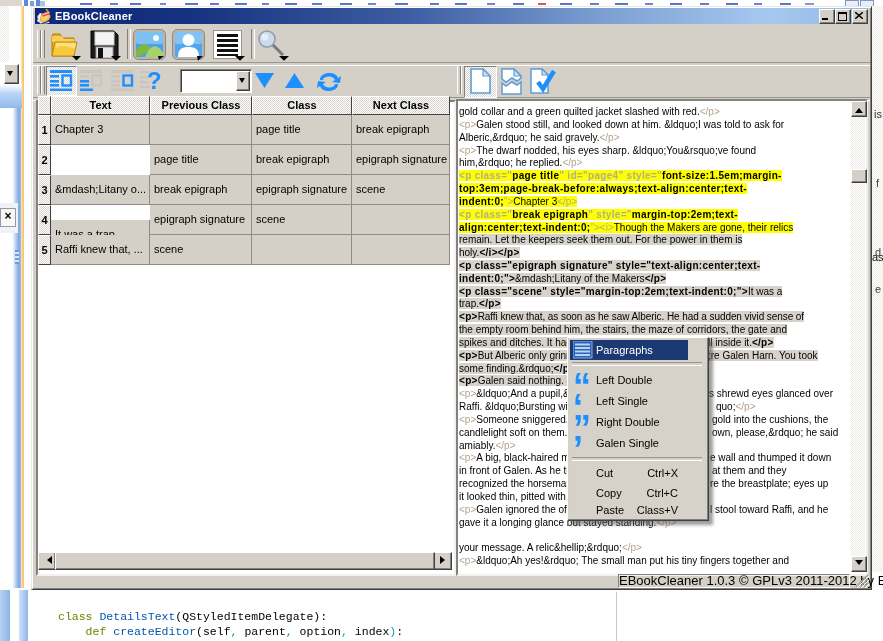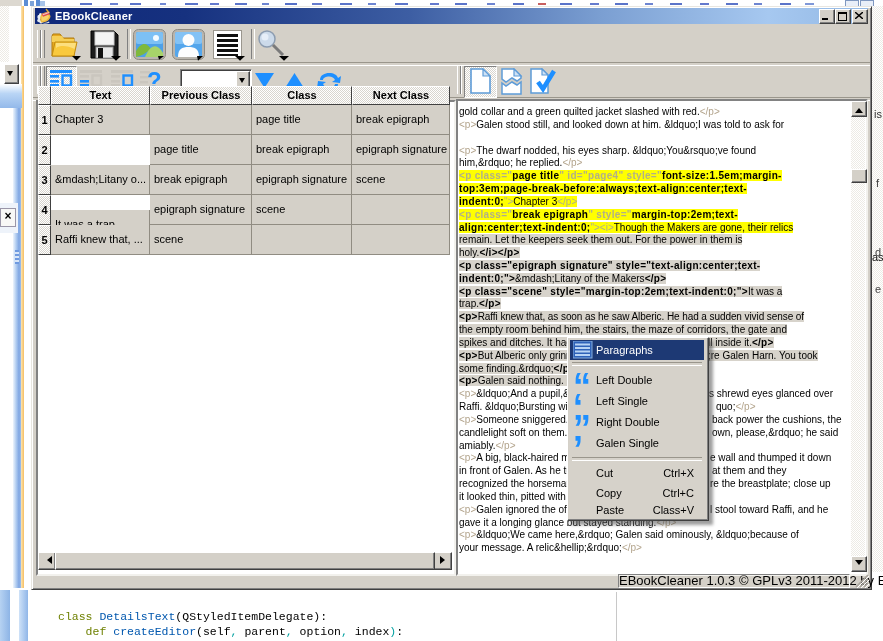--- a/index.html
+++ b/index.html
@@ -32,21 +32,21 @@
   font-weight:bold;font-size:11px;text-align:center;}
 .cell{position:absolute;background:#d4d0c8;font-size:11px;
   border-right:1px solid #908c82;border-bottom:1px solid #908c82;
   padding-left:4px;overflow:hidden;white-space:nowrap;}
 
 #menu{position:absolute;left:567px;top:337px;width:140px;height:182px;background:#d6d2ca;
   border-top:1px solid #fff;border-left:1px solid #fff;
   border-right:1px solid #404040;border-bottom:1px solid #404040;
   box-shadow:inset -1px -1px 0 #808080, inset 1px 1px 0 #d4d0c8, 4px 4px 3px rgba(80,80,80,0.55);
   font-size:11px;z-index:50;}
-.mi{position:absolute;left:2px;width:134px;height:20px;color:#000;}
+.mi{position:absolute;left:2px;width:118px;height:20px;color:#000;}
 .mi .txt{position:absolute;left:26px;top:4px;}
 .mi .sc{position:absolute;right:10px;top:4px;}
 .msep{position:absolute;left:4px;width:130px;height:2px;
   border-top:1px solid #9a968c;border-bottom:1px solid #fff;}
 .qi{position:absolute;left:3px;font-size:36px;font-weight:bold;color:#1e8fff;
   font-family:"Liberation Sans";line-height:30px;letter-spacing:-2px;}
 </style>
 </head>
 <body>
 
@@ -261,21 +261,21 @@
 </svg>
 
 <div class="abs" style="left:37px;top:66px;width:2px;height:28px;border-left:1px solid #fff;border-right:1px solid #808080;"></div>
 <div class="abs" style="left:41px;top:66px;width:2px;height:28px;border-left:1px solid #fff;border-right:1px solid #808080;"></div>
 <div class="abs" style="left:457px;top:66px;width:2px;height:28px;border-left:1px solid #fff;border-right:1px solid #808080;"></div>
 <div class="abs" style="left:461px;top:66px;width:2px;height:28px;border-left:1px solid #fff;border-right:1px solid #808080;"></div>
 
 <div class="abs" style="left:36px;top:100px;width:416px;height:472px;background:#fff;
   border-top:2px solid #828282;border-left:2px solid #828282;
   border-right:2px solid #f2f1ed;border-bottom:2px solid #f2f1ed;"></div>
-<div id="table" class="abs" style="left:38px;top:86px;width:412px;height:452px;overflow:hidden;">
+<div id="table" class="abs" style="left:38px;top:96px;width:412px;height:452px;overflow:hidden;">
 <div class="hc" style="left:0px;top:0px;width:11px;height:17px;line-height:16px;"></div>
 <div class="hc" style="left:13px;top:0px;width:97px;height:17px;line-height:16px;">Text</div>
 <div class="hc" style="left:112px;top:0px;width:100px;height:17px;line-height:16px;">Previous Class</div>
 <div class="hc" style="left:214px;top:0px;width:98px;height:17px;line-height:16px;">Class</div>
 <div class="hc" style="left:314px;top:0px;width:96px;height:17px;line-height:16px;">Next Class</div>
 <div class="hc" style="left:0px;top:19px;width:11px;height:28px;line-height:28px;">1</div>
 <div class="cell" style="left:13px;top:19px;width:94px;height:29px;line-height:29px;">Chapter 3</div>
 <div class="cell" style="left:112px;top:19px;width:97px;height:29px;line-height:29px;"></div>
 <div class="cell" style="left:214px;top:19px;width:95px;height:29px;line-height:29px;">page title</div>
 <div class="cell" style="left:314px;top:19px;width:93px;height:29px;line-height:29px;">break epigraph</div>
@@ -306,20 +306,21 @@
 <div class="abs face raised" style="left:434px;top:552px;width:16px;height:16px;"></div>
 <div class="abs" style="left:440px;top:556px;width:0;height:0;border:4px solid transparent;border-left:5px solid #000;"></div>
 <div class="abs face raised" style="left:55px;top:552px;width:378px;height:16px;"></div>
 
 <div class="abs" style="left:456px;top:99px;width:408px;height:473px;background:#fff;
   border-top:2px solid #828282;border-left:2px solid #828282;
   border-right:2px solid #f2f1ed;border-bottom:2px solid #f2f1ed;"></div>
 <div id="rt">
 <div class="l" style="top:5.0px;">gold collar and a green quilted jacket slashed with red.<span class="t">&lt;/p&gt;</span></div>
 <div class="l" style="top:17.8px;"><span class="t">&lt;p&gt;</span>Galen stood still, and looked down at him. &amp;ldquo;I was told to ask for</div>
+<div class="l" style="top:30.7px;">Alberic,&amp;rdquo; he said gravely.<span class="t">&lt;/p&gt;</span></div>
 <div class="l" style="top:43.5px;"><span class="t">&lt;p&gt;</span>The dwarf nodded, his eyes sharp. &amp;ldquo;You&amp;rsquo;ve found</div>
 <div class="l" style="top:56.3px;">him,&amp;rdquo; he replied.<span class="t">&lt;/p&gt;</span></div>
 <div class="l" style="top:69.2px;"><span class="tyb y">&lt;p class="</span><span class="b y">page title</span><span class="tyb y">" id="page4" style="</span><span class="b y">font-size:1.5em;margin-</span></div>
 <div class="l" style="top:82.0px;"><span class="b y">top:3em;page-break-before:always;text-align:center;text-</span></div>
 <div class="l" style="top:94.8px;"><span class="b y">indent:0;</span><span class="ty y">"&gt;</span><span class="y">Chapter 3</span><span class="ty y">&lt;/p&gt;</span></div>
 <div class="l" style="top:107.6px;"><span class="tyb y">&lt;p class="</span><span class="b y">break epigraph</span><span class="tyb y">" style="</span><span class="b y">margin-top:2em;text-</span></div>
 <div class="l" style="top:120.5px;"><span class="b y">align:center;text-indent:0;</span><span class="ty y">"&gt;&lt;i&gt;</span><span class="y">Though the Makers are gone, their relics</span></div>
 <div class="l" style="top:133.3px;"><span class="g">remain. Let the keepers seek them out. For the power in them is</span></div>
 <div class="l" style="top:146.1px;"><span class="g">holy.</span><span class="b g">&lt;/i&gt;&lt;/p&gt;</span></div>
 <div class="l" style="top:159.0px;"><span class="b g">&lt;p class="epigraph signature" style="text-align:center;text-</span></div>
@@ -327,31 +328,31 @@
 <div class="l" style="top:184.6px;"><span class="b g">&lt;p class="scene" style="margin-top:2em;text-indent:0;"&gt;</span><span class="g">It was a</span></div>
 <div class="l" style="top:197.4px;"><span class="g">trap.</span><span class="b g">&lt;/p&gt;</span></div>
 <div class="l" style="top:210.3px;letter-spacing:-0.08px;"><span class="b g">&lt;p&gt;</span><span class="g">Raffi knew that, as soon as he saw Alberic. He had a sudden vivid sense of</span></div>
 <div class="l" style="top:223.1px;"><span class="g">the empty room behind him, the stairs, the maze of corridors, the gate and</span></div>
 <div class="l" style="top:235.9px;"><span class="g">spikes and ditches. It had only one entra</span><span class="r" style="left:249px;"><span class="g">ll inside it.</span><span class="b g">&lt;/p&gt;</span></span></div>
 <div class="l" style="top:248.8px;"><span class="b g">&lt;p&gt;</span><span class="g">But Alberic only grinned. &amp;ldquo;So. You&amp;rs</span><span class="r" style="left:249px;"><span class="g">;re Galen Harn. You took</span></span></div>
 <div class="l" style="top:261.6px;"><span class="g">some finding.&amp;rdquo;</span><span class="b g">&lt;/p&gt;</span></div>
 <div class="l" style="top:274.4px;"><span class="b g">&lt;p&gt;</span><span class="g">Galen said nothing. His sh</span></div>
 <div class="l" style="top:287.3px;"><span class="t">&lt;p&gt;</span>&amp;ldquo;And a pupil,&amp;rdquo; Alberic added. Hi<span class="r" style="left:250px;">s shrewd eyes glanced over</span></div>
 <div class="l" style="top:300.1px;">Raffi. &amp;ldquo;Bursting with energy.&amp;rd<span class="r" style="left:257px;">quo;<span class="t">&lt;/p&gt;</span></span></div>
-<div class="l" style="top:312.9px;"><span class="t">&lt;p&gt;</span>Someone sniggered. Alberic leaned<span class="r" style="left:253px;">back power the cushions, the</span></div>
+<div class="l" style="top:312.9px;"><span class="t">&lt;p&gt;</span>Someone sniggered. Alberic leaned<span class="r" style="left:253px;">gold into the cushions, the</span></div>
 <div class="l" style="top:325.8px;">candlelight soft on them. &amp;ldquo;Sit d<span class="r" style="left:253px;">own, please,&amp;rdquo; he said</span></div>
 <div class="l" style="top:338.6px;">amiably.<span class="t">&lt;/p&gt;</span></div>
 <div class="l" style="top:351.4px;"><span class="t">&lt;p&gt;</span>A big, black-haired man lifted a tabl<span class="r" style="left:251px;">e wall and thumped it down</span></div>
 <div class="l" style="top:364.2px;">in front of Galen. As he turned they saw<span class="r" style="left:253px;">at them and they</span></div>
-<div class="l" style="top:377.1px;">recognized the horseman. His armor bo<span class="r" style="left:251px;">re the breastplate; close up</span></div>
+<div class="l" style="top:377.1px;">recognized the horseman. His armor bo<span class="r" style="left:251px;">re the breastplate; eyes up</span></div>
 <div class="l" style="top:389.9px;">it looked thin, pitted with rust.</div>
 <div class="l" style="top:402.7px;"><span class="t">&lt;p&gt;</span>Galen ignored the offered smal<span class="r" style="left:251px;">l stool toward Raffi, and he</span></div>
 <div class="l" style="top:415.6px;">gave it a longing glance but stayed standing.<span class="t">&lt;/p&gt;</span></div>
-<div class="l" style="top:428.4px;"><span class="t">&lt;p&gt;</span>&amp;ldquo;We came here,&amp;rdquo; Galen said ominously, &amp;ldquo;because of</div>
 <div class="l" style="top:441.2px;">your message. A relic&amp;hellip;&amp;rdquo;<span class="t">&lt;/p&gt;</span></div>
+<div class="l" style="top:454.1px;"><span class="t">&lt;p&gt;</span>&amp;ldquo;Ah yes!&amp;rdquo; The small man put his tiny fingers together and</div>
 </div>
 
 <div class="abs dither2" style="left:851px;top:101px;width:14px;height:469px;"></div>
 <div class="abs face raised" style="left:851px;top:101px;width:14px;height:14px;"></div>
 <div class="abs" style="left:854.5px;top:104px;width:0;height:0;border:4px solid transparent;border-bottom:5px solid #000;"></div>
 <div class="abs face raised" style="left:851px;top:556px;width:14px;height:14px;"></div>
 <div class="abs" style="left:854.5px;top:560px;width:0;height:0;border:4px solid transparent;border-top:5px solid #000;"></div>
 <div class="abs face raised" style="left:851px;top:169px;width:14px;height:12px;"></div>
 
 <div class="abs" style="left:618px;top:574px;width:228px;height:12px;border:1px solid;border-color:#828282 #fff #fff #828282;

